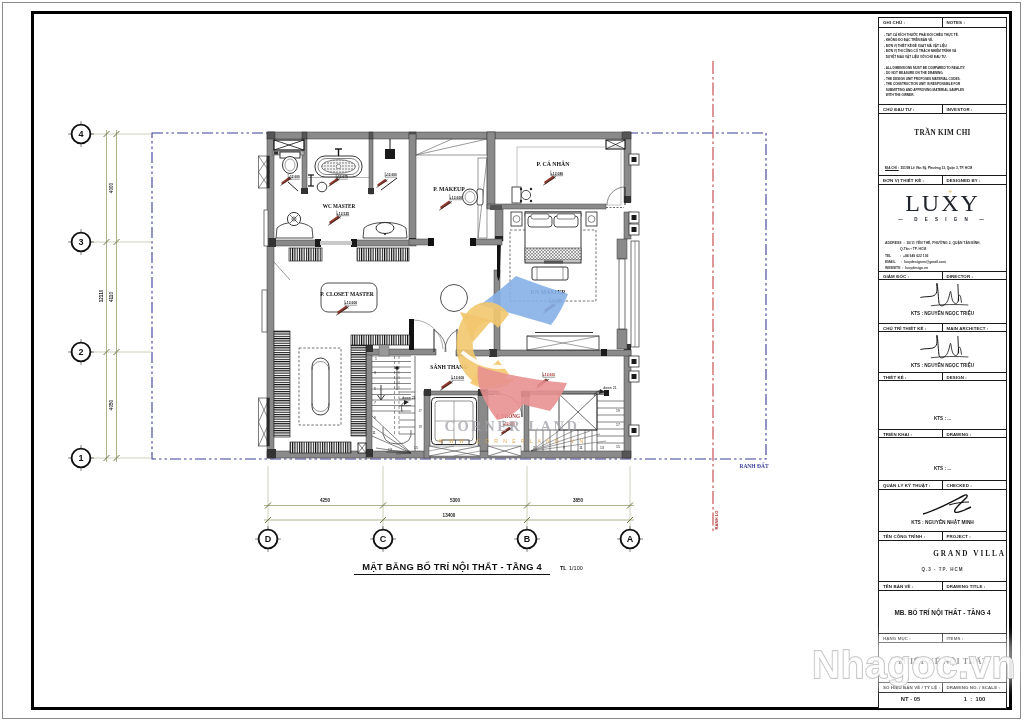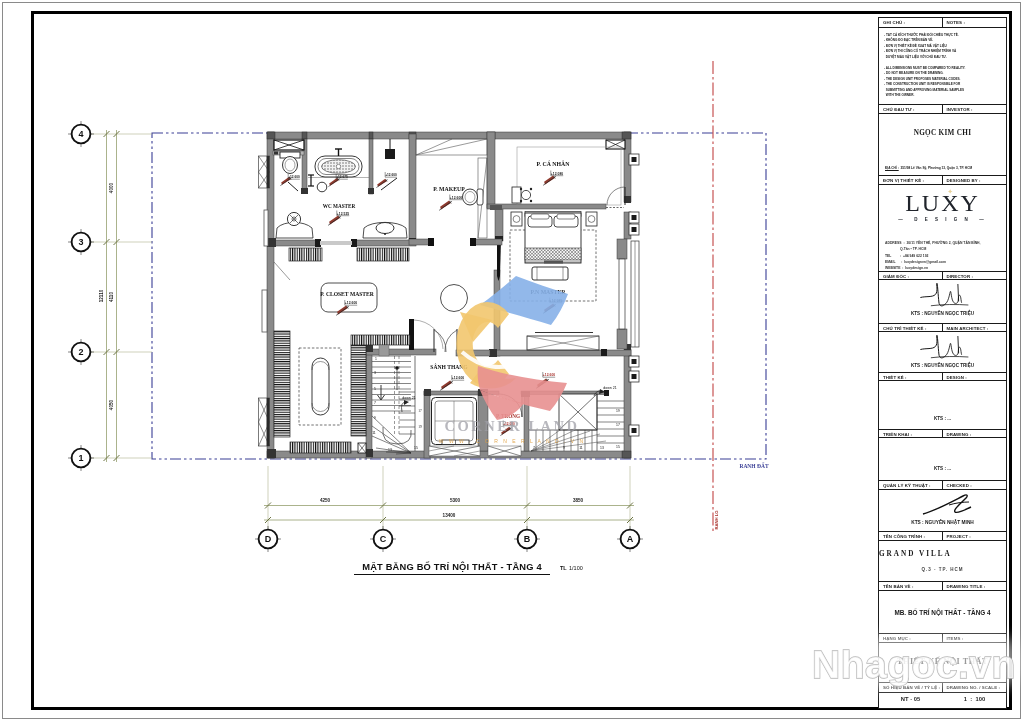--- a/index.html
+++ b/index.html
@@ -665,21 +665,21 @@
     - THE CONSTRUCTION UNIT IS RESPONSIBLE FOR<br>
     &nbsp;&nbsp;SUBMITTING AND APPROVING MATERIAL SAMPLES<br>
     &nbsp;&nbsp;WITH THE OWNER.
   </div>
 
   <div class="hdr" style="left:0;top:85.5px;width:127px;height:10.5px">
     <div class="c1">CHỦ ĐẦU TƯ :</div>
         <div class="c2">INVESTOR :</div>
   </div>
 
-  <div class="abs" style="left:0;top:111px;width:127px;text-align:center;font-family:'Liberation Serif',serif;font-size:7.2px;font-weight:bold;letter-spacing:.3px">NGỌC KIM CHI</div>
+  <div class="abs" style="left:0;top:111px;width:127px;text-align:center;font-family:'Liberation Serif',serif;font-size:7.2px;font-weight:bold;letter-spacing:.3px">TRẦN KIM CHI</div>
 
   <div class="abs" style="left:6px;top:148px;width:120px;font-size:3.2px;font-weight:bold;white-space:nowrap"><span style="text-decoration:underline">ĐỊA CHỈ :</span>&nbsp; 351/98 Lê Văn Sỹ, Phường 13, Quận 3, TP. HCM</div>
 
   <div class="hdr" style="left:0;top:156.5px;width:127px;height:10px">
     <div class="c1">ĐƠN VỊ THIẾT KẾ :</div>
         <div class="c2">DESIGNED BY :</div>
   </div>
 
   <div class="abs" style="left:0;top:172px;width:127px;text-align:center;font-family:'Liberation Serif',serif;font-size:24px;letter-spacing:2px;color:#20242b">LU<span style="position:relative">X<span style="position:absolute;left:6px;top:-2px;font-size:7px;color:#e8d29a">✦</span></span>Y</div>
   <div class="abs" style="left:0;top:199px;width:127px;text-align:center;font-size:4.5px;font-weight:bold;letter-spacing:3px;color:#20242b">—&nbsp;&nbsp;D E S I G N&nbsp;&nbsp;—</div>
@@ -741,21 +741,21 @@
     <path d="M4 22 C18 18 36 8 44 4 C48 2 50 3 46 7 C40 13 34 18 36 20 C38 22 46 18 52 15" fill="none" stroke="#111" stroke-width="1.4"></path>
     <path d="M30 13 C36 11 44 10 50 10" fill="none" stroke="#111" stroke-width="1"></path>
   </svg>
   <div class="abs" style="left:0;top:502px;width:127px;text-align:center;font-size:4.8px;font-weight:bold">KTS : NGUYỄN NHẬT MINH</div>
 
   <div class="hdr" style="left:0;top:512.5px;width:127px;height:10px">
     <div class="c1">TÊN CÔNG TRÌNH :</div>
         <div class="c2">PROJECT :</div>
   </div>
 
-  <div class="abs" style="left:0;top:532px;width:127px;text-align:left;font-family:'Liberation Serif',serif;font-size:7.2px;font-weight:bold;letter-spacing:2px">GRAND VILLA</div>
+  <div class="abs" style="left:0;top:532px;width:127px;text-align:right;font-family:'Liberation Serif',serif;font-size:7.2px;font-weight:bold;letter-spacing:2px">GRAND VILLA</div>
   <div class="abs" style="left:0;top:549px;width:127px;text-align:center;font-size:4.5px;font-weight:bold;letter-spacing:1px;color:#444">Q.3 - TP. HCM</div>
 
   <div class="hdr" style="left:0;top:562.5px;width:127px;height:10px">
     <div class="c1">TÊN BẢN VẼ :</div>
         <div class="c2">DRAWING TITLE :</div>
   </div>
 
   <div class="abs" style="left:0;top:591px;width:127px;text-align:center;font-size:6.4px;font-weight:bold">MB. BỐ TRÍ NỘI THẤT - TẦNG 4</div>
 
   <div class="hdr" style="left:0;top:615px;width:127px;height:10px">

